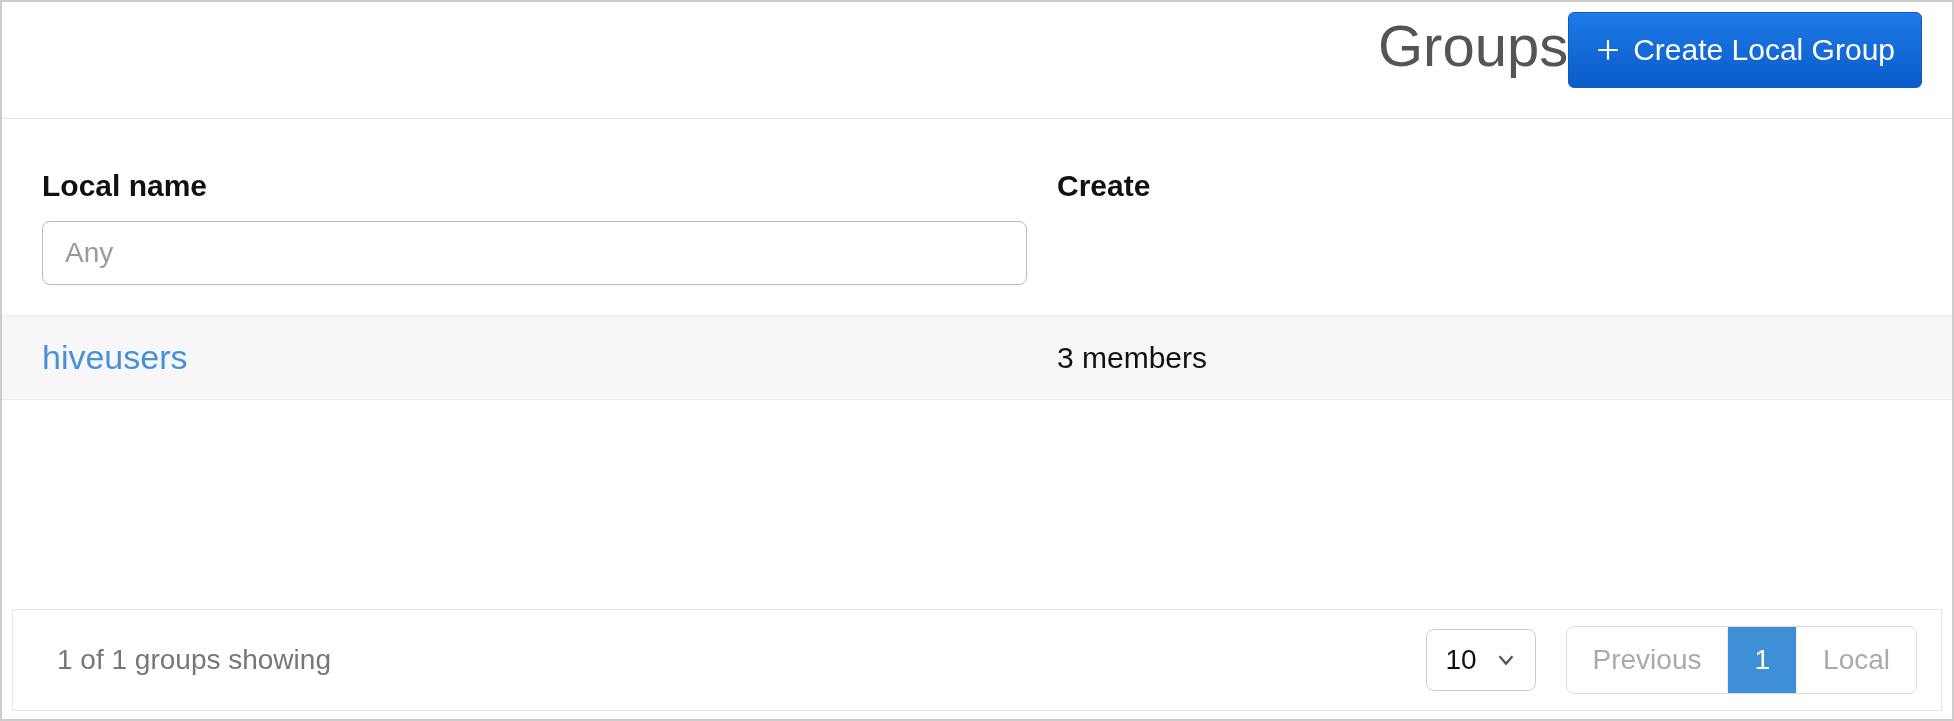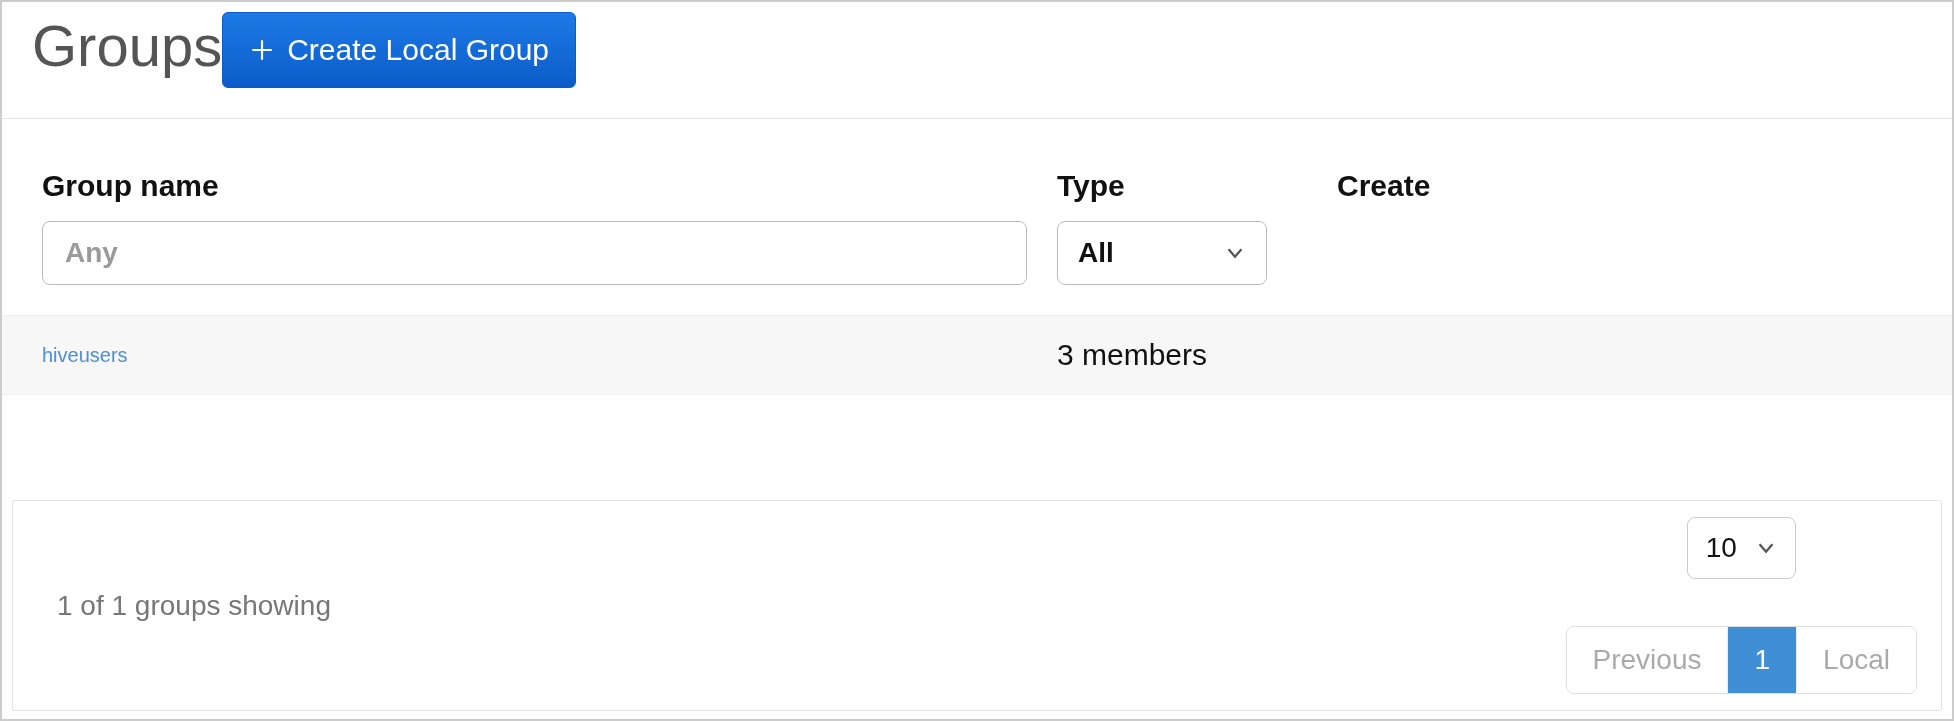--- a/index.html
+++ b/index.html
@@ -13,21 +13,21 @@
   .page {
     width: 1954px;
     height: 721px;
     border: 2px solid #ccc;
     padding: 0;
     position: relative;
   }
   .header {
     display: flex;
     align-items: flex-start;
-    justify-content: flex-start;
+    justify-content: flex-end;
     padding: 10px 30px 30px 30px;
     border-bottom: 1px solid #e5e5e5;
   }
   .page-title {
     font-size: 58px;
     font-weight: 400;
     color: #555;
     margin: 0;
   }
   .btn-primary {
@@ -59,21 +59,20 @@
     margin-bottom: 18px;
   }
   .text-input {
     width: 100%;
     height: 64px;
     border: 1px solid #bbb;
     border-radius: 8px;
     padding: 0 22px;
     font-size: 28px;
     color: #333;
-    font-weight: bold;
   }
   .text-input::placeholder { color: #9a9a9a; }
   .select-box {
     height: 64px;
     border: 1px solid #bbb;
     border-radius: 8px;
     padding: 0 20px;
     font-size: 28px;
     font-weight: 700;
     display: inline-flex;
@@ -89,21 +88,21 @@
   .row {
     display: flex;
     padding: 22px 30px 22px 40px;
     gap: 30px;
     align-items: center;
     background: #f7f7f7;
     border-top: 1px solid #eee;
     border-bottom: 1px solid #eee;
     margin-top: 10px;
   }
-  .row .cell-name { flex: 0 0 985px; font-size: 20px; }
+  .row .cell-name { flex: 0 0 985px; font-size: 34px; }
   .row .cell-type { flex: 0 0 250px; font-size: 30px; }
   .row .cell-members { flex: 1 1 auto; font-size: 30px; }
   .link { color: #4a90d9; cursor: pointer; }
   .footer {
     position: absolute;
     left: 10px; right: 10px; bottom: 8px;
     border: 1px solid #e5e5e5;
     border-radius: 2px;
     padding: 16px 24px;
     display: flex;
@@ -112,22 +111,21 @@
     background: #fff;
   }
   .footer-left {
     font-size: 28px;
     color: #777;
     padding-left: 20px;
   }
   .footer-right {
     display: flex;
     align-items: center;
-    gap: 47px;
-    flex-direction: column;
+    gap: 30px;
   }
   .page-size {
     height: 62px;
     border: 1px solid #ccc;
     border-radius: 8px;
     padding: 0 18px;
     font-size: 28px;
     display: inline-flex;
     align-items: center;
     gap: 18px;
@@ -174,31 +172,22 @@
     <button class="btn-primary">
       <svg width="26" height="26" viewBox="0 0 24 24">
           <path d="M11 3h2v18h-2zM3 11h18v2H3z"></path>
         </svg>
       <span>Create Local Group</span>
     </button>
   </div>
 
   <div class="filters">
     <div class="col-name">
-      <div class="col-label">Group name</div>
+      <div class="col-label">Local name</div>
       <input class="text-input" type="text" placeholder="Any" style="">
-    </div>
-    <div class="col-type">
-      <div class="col-label">Type</div>
-      <div class="select-box">
-        <span>All</span>
-        <svg class="chev" viewBox="0 0 24 24">
-            <path d="M5 8l7 8 7-8"></path>
-          </svg>
-      </div>
     </div>
     <div class="col-members">
       <div class="col-label">Create</div>
     </div>
   </div>
 
   <div class="row">
     <div class="cell-name">
       <span class="link">hiveusers</span>
     </div>

